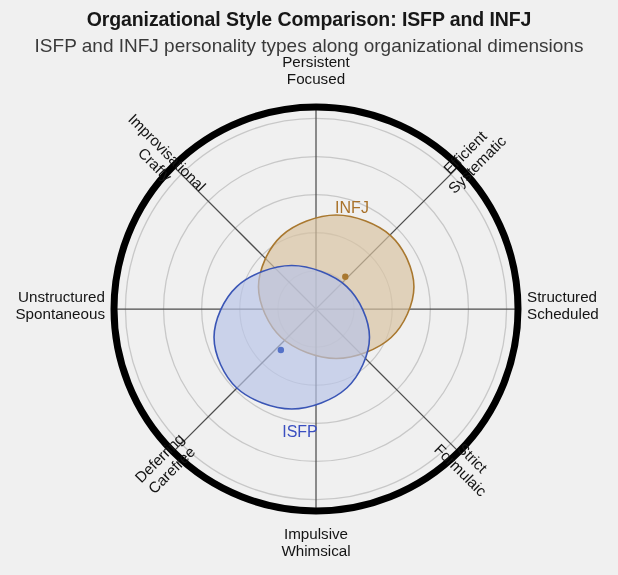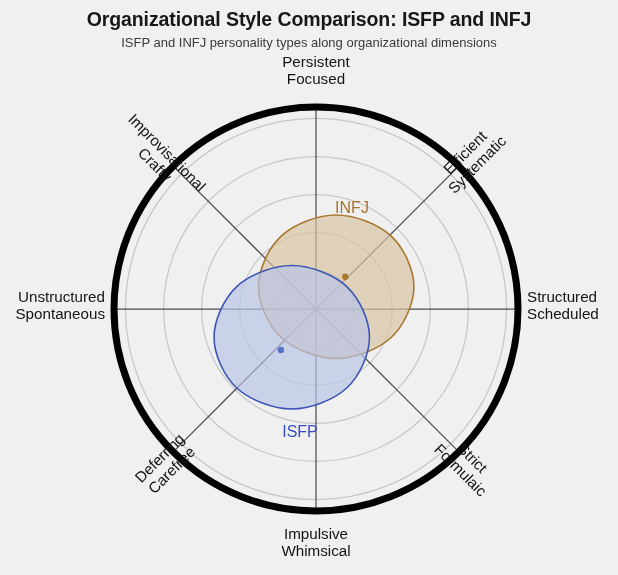--- a/index.html
+++ b/index.html
@@ -31,21 +31,21 @@
     font-weight: bold;
     color: #171717;
     letter-spacing: -0.1px;
   }
   .subtitle {
     position: absolute;
     left: 0;
     top: 35px;
     width: 618px;
     text-align: center;
-    font-size: 13px;
+    font-size: 19px;
     color: #3a3a3a;
   }
   svg.plot {
     position: absolute;
     left: 0;
     top: 0;
   }
   .axis-label {
     font-size: 15.2px;
     fill: #141414;

